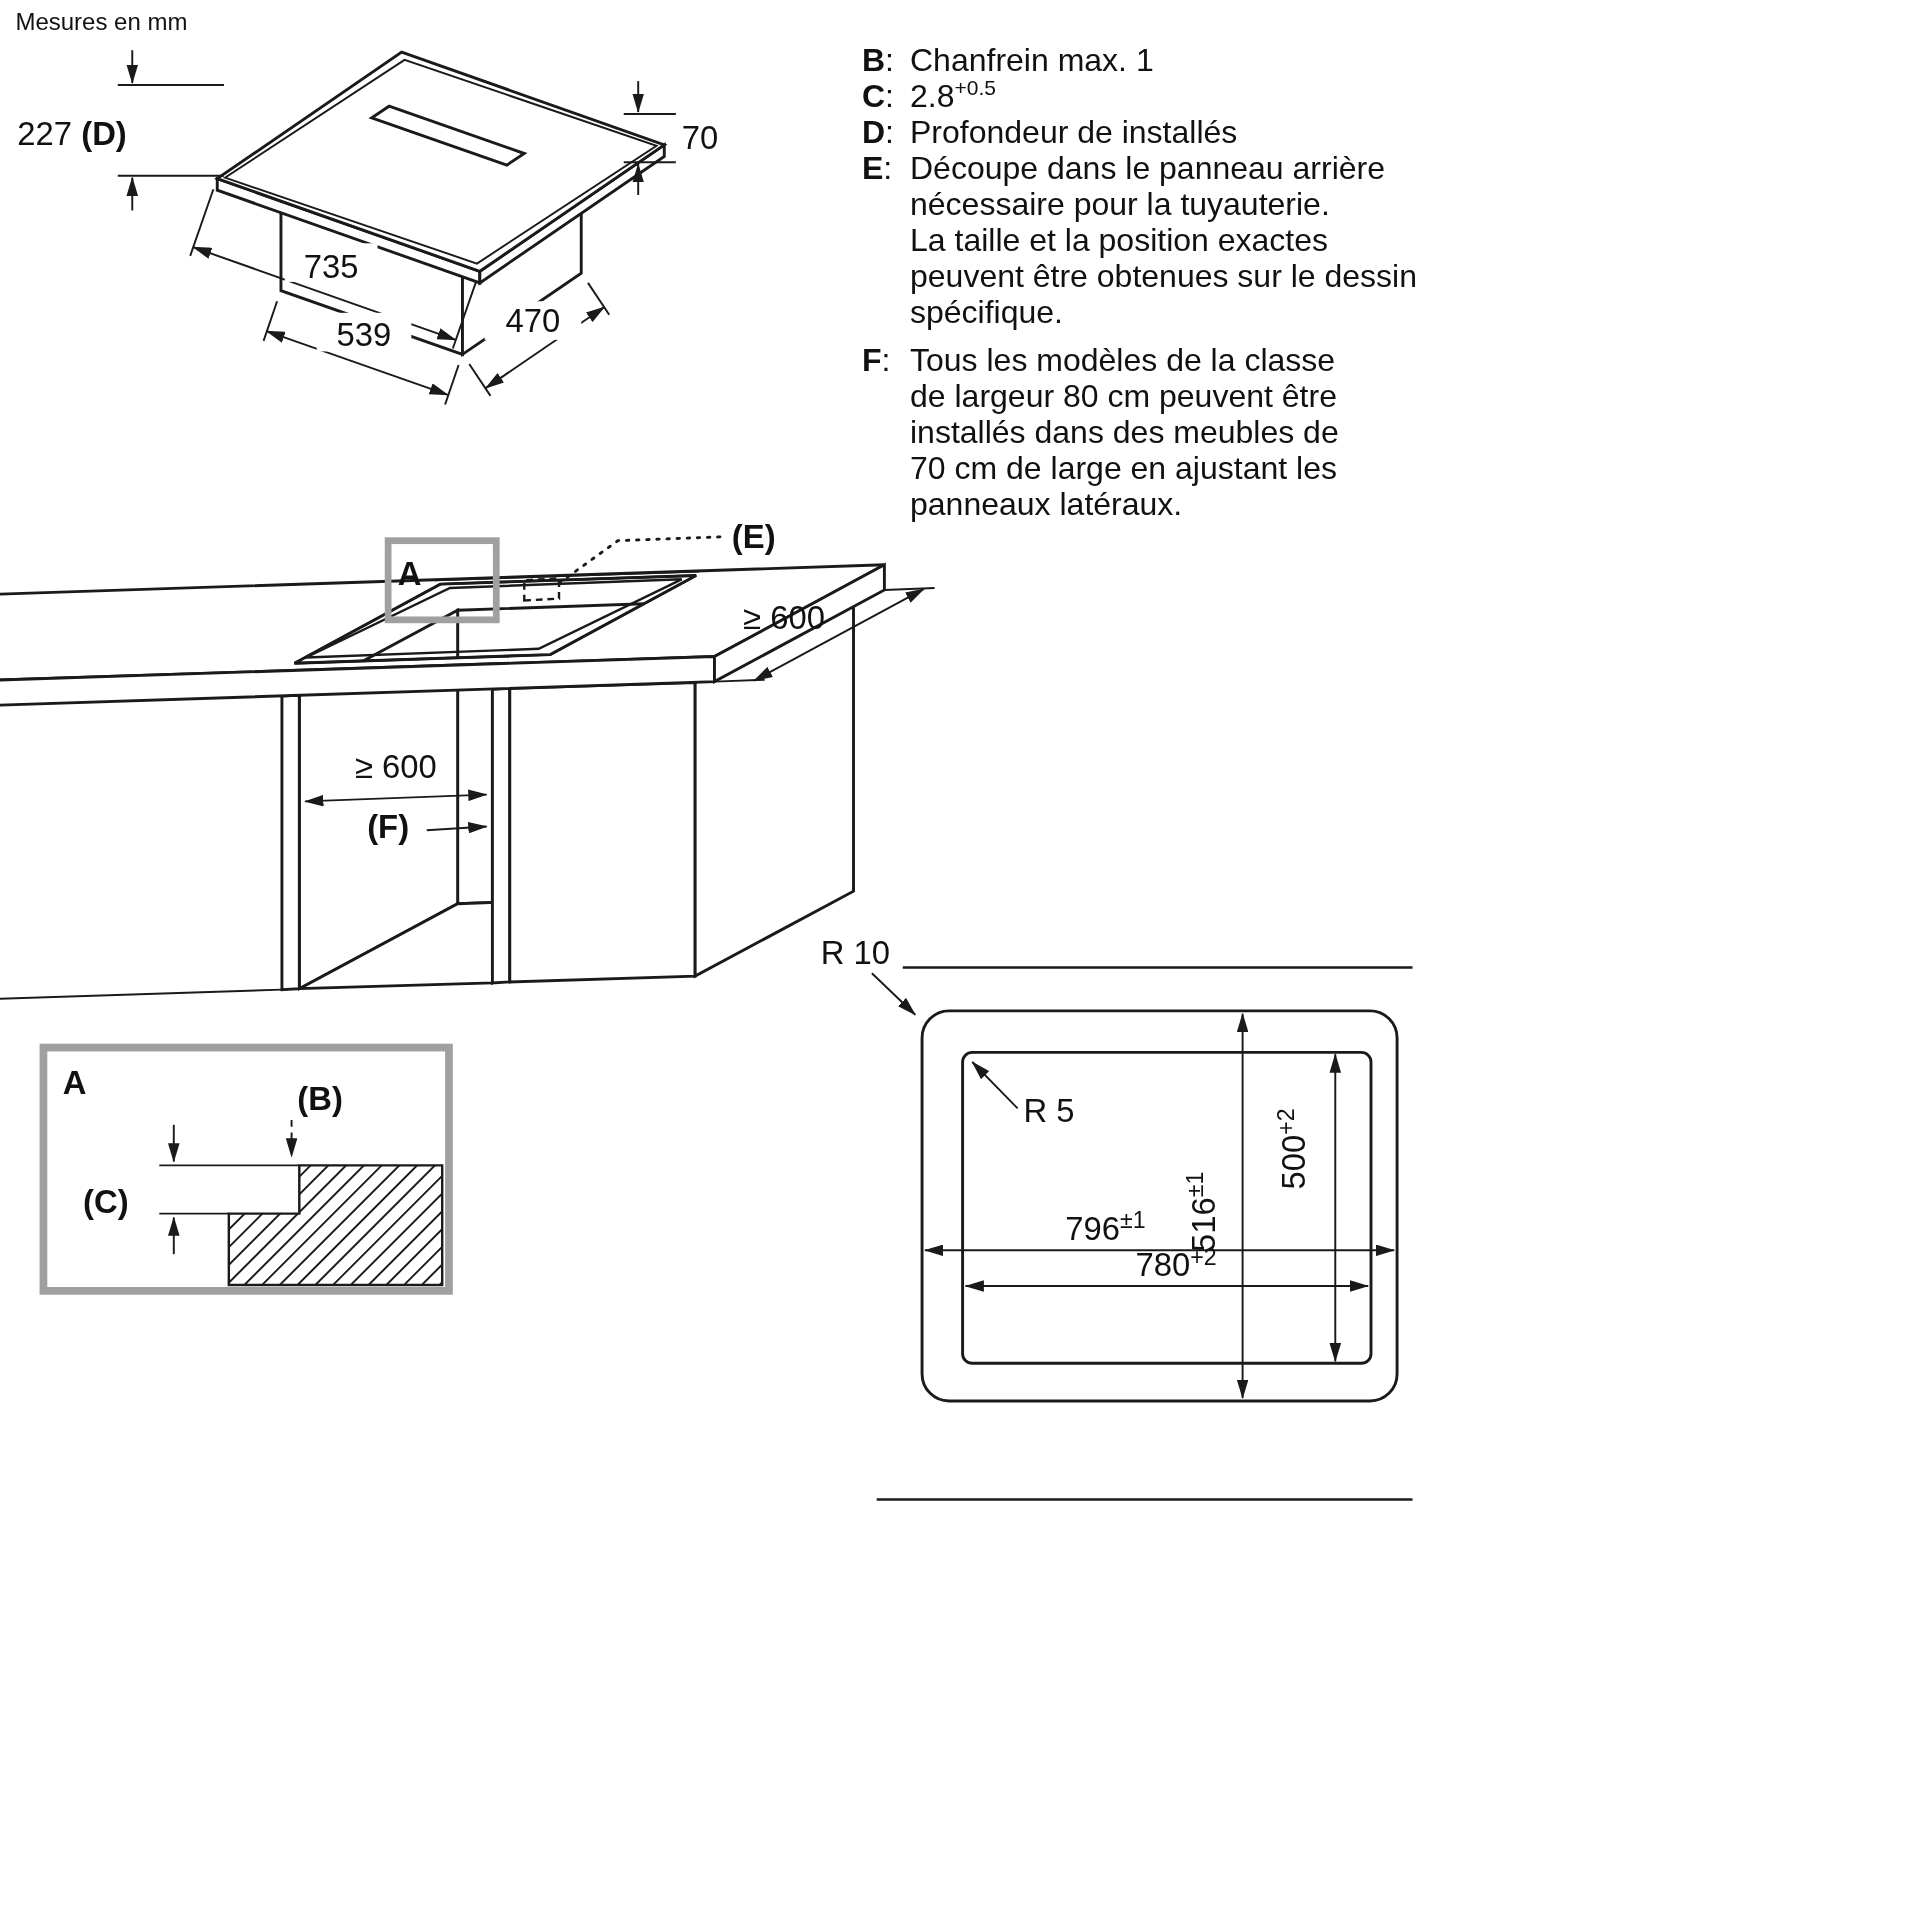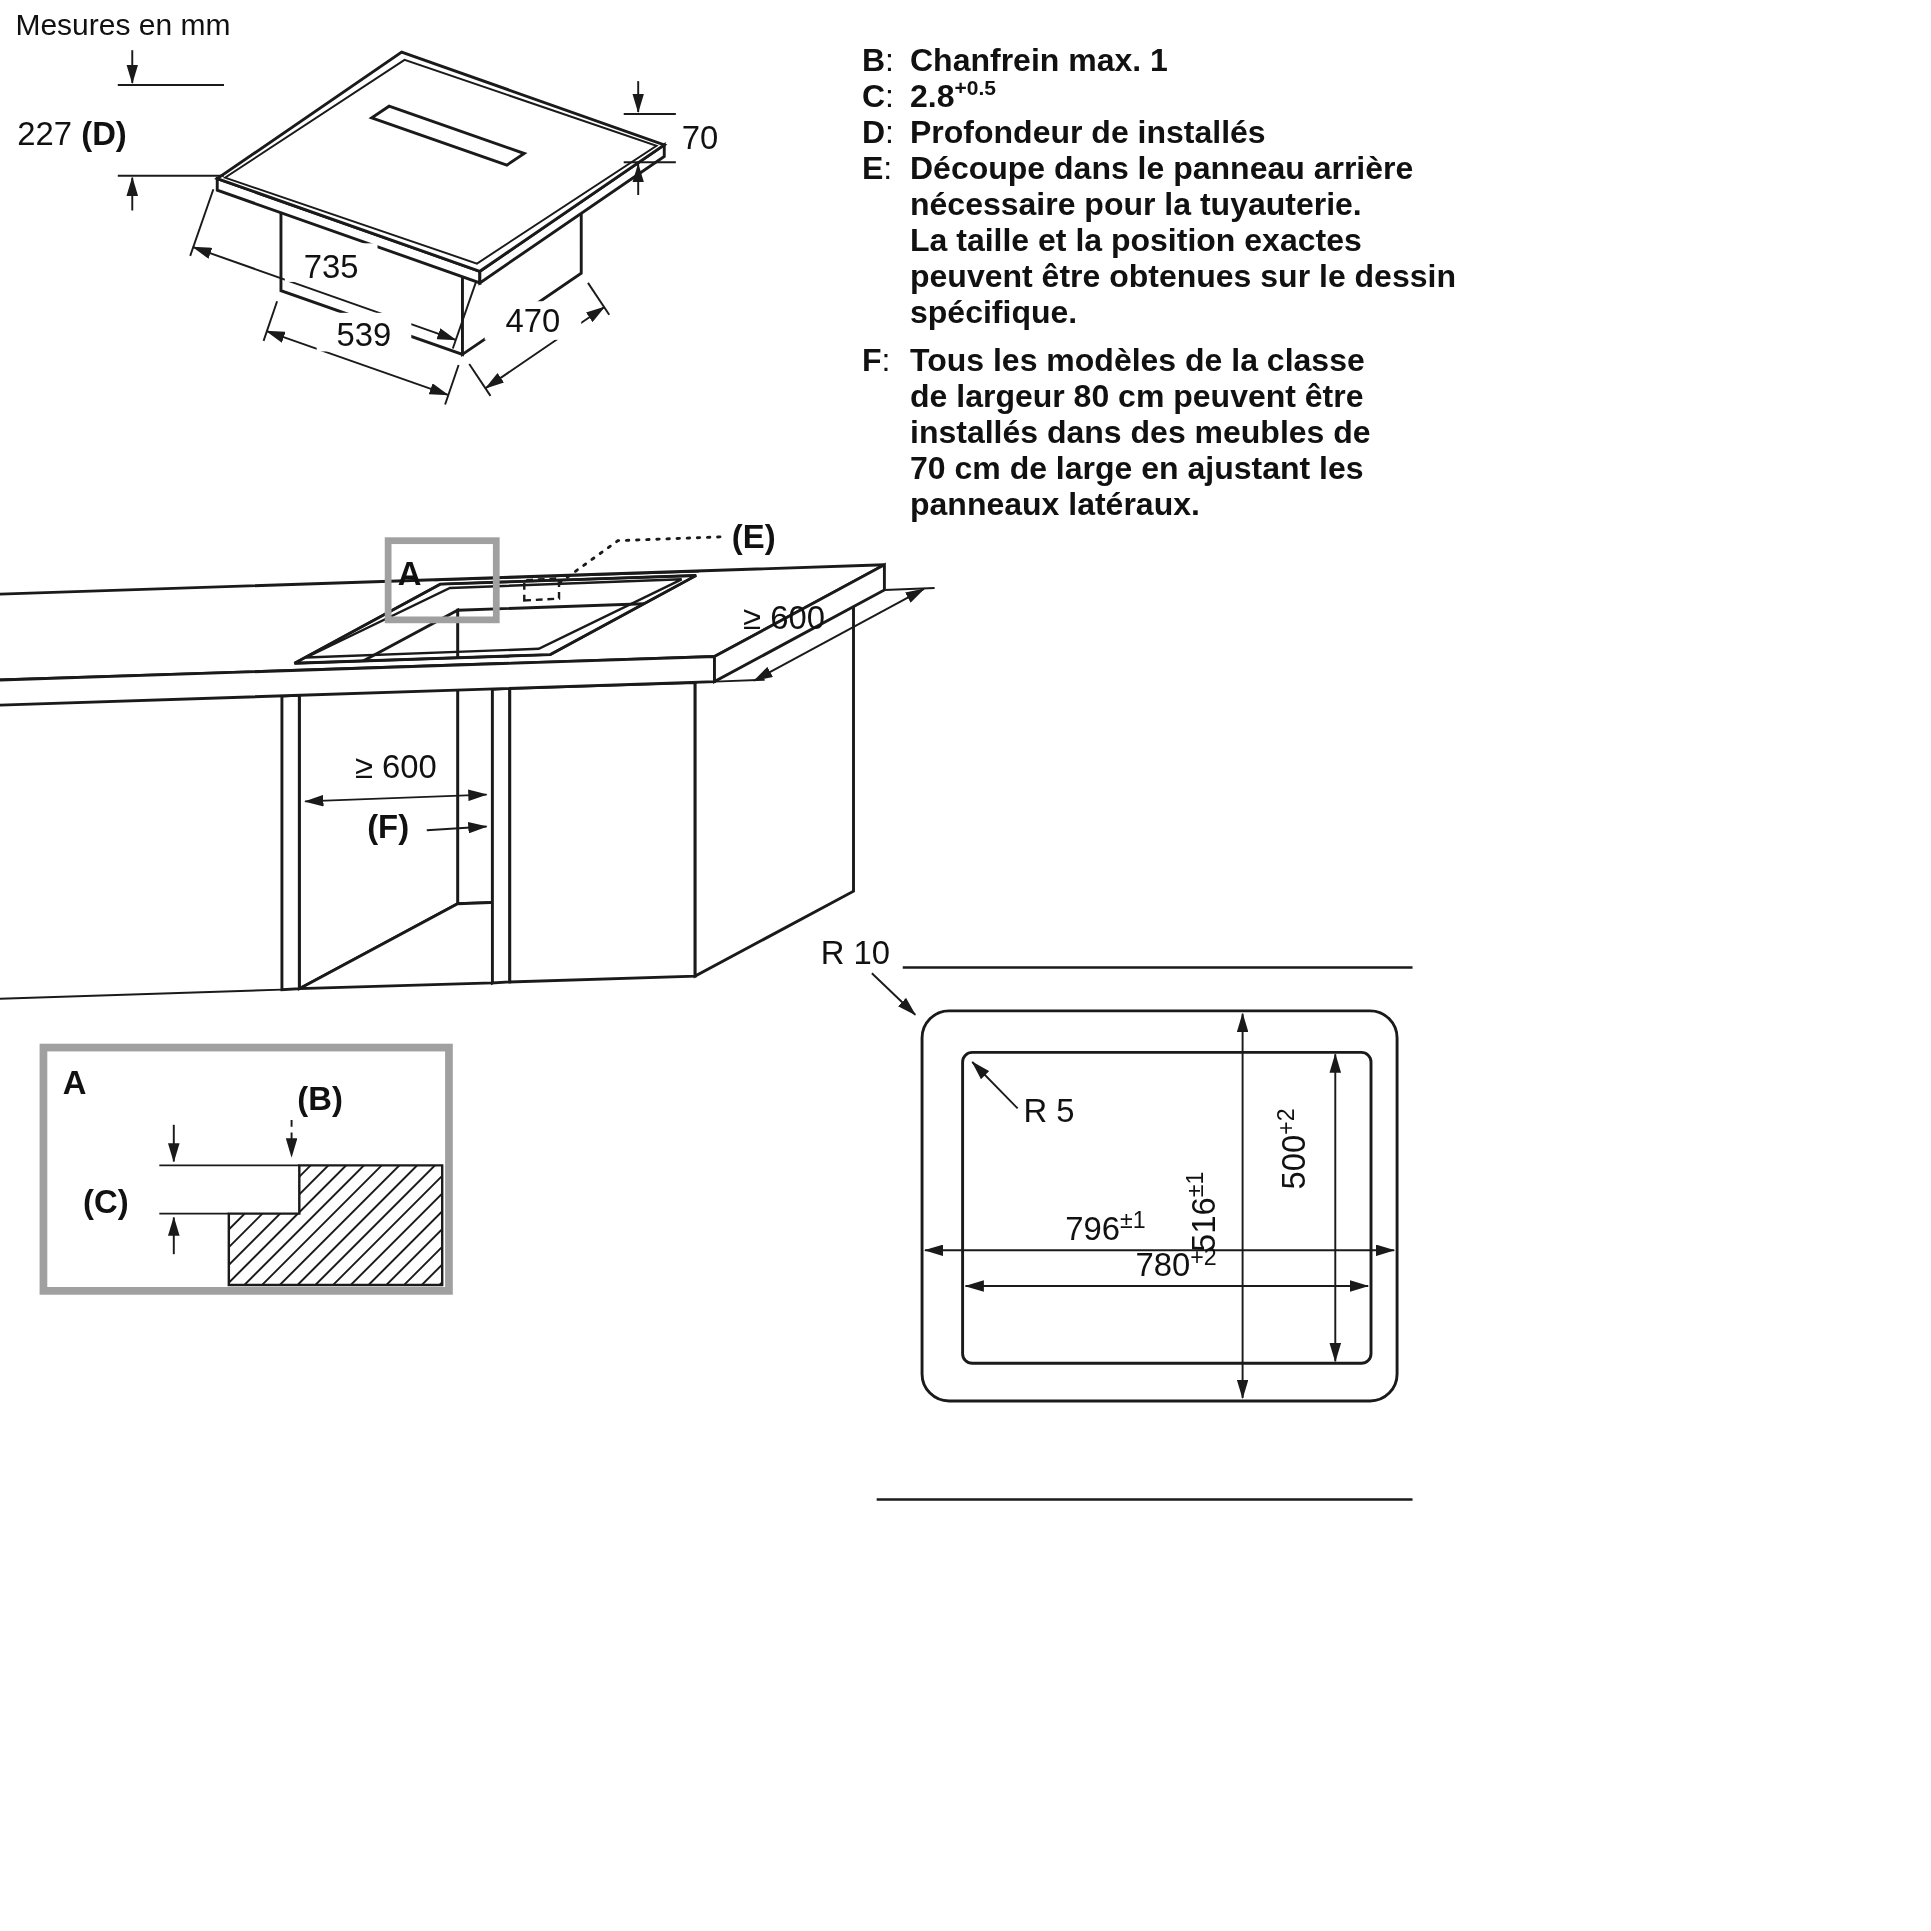--- a/index.html
+++ b/index.html
@@ -1,21 +1,21 @@
 <!DOCTYPE html>
 <html><head>
 <meta charset="utf-8">
 <style>
   html,body{margin:0;padding:0;background:#fff;}
   body{width:1931px;height:1931px;position:relative;font-family:"Liberation Sans",sans-serif;color:#111;}
-  .title{position:absolute;left:15.4px;top:7.7px;font-size:30px;}
+  .title{position:absolute;left:15.4px;top:7.7px;font-size:24px;}
   .notes{position:absolute;left:862px;top:42px;width:626px;}
   .note{display:grid;grid-template-columns:48px 1fr;font-size:32px;line-height:36px;}
   .note .key{font-weight:bold;}
-  .note .body{white-space:pre-line;font-weight:bold;}
+  .note .body{white-space:pre-line;}
   .note.spaced{margin-top:11.6px;}
   .sup{font-size:21px;vertical-align:super;line-height:0;text-align:center;}
   svg{position:absolute;left:0;top:0;}
   .face{fill:#fff;stroke:#1a1a1a;stroke-width:3;stroke-linejoin:miter;}
   .outl{fill:none;stroke:#1a1a1a;stroke-width:3;stroke-linejoin:miter;}
   .thin{fill:none;stroke:#1a1a1a;stroke-width:2;}
   .med{fill:none;stroke:#1a1a1a;stroke-width:2.5;}
   .dim{fill:none;stroke:#1a1a1a;stroke-width:2;}
   .grayline{fill:none;stroke:#a0a0a0;}
   text{fill:#111;font-size:34px;}

